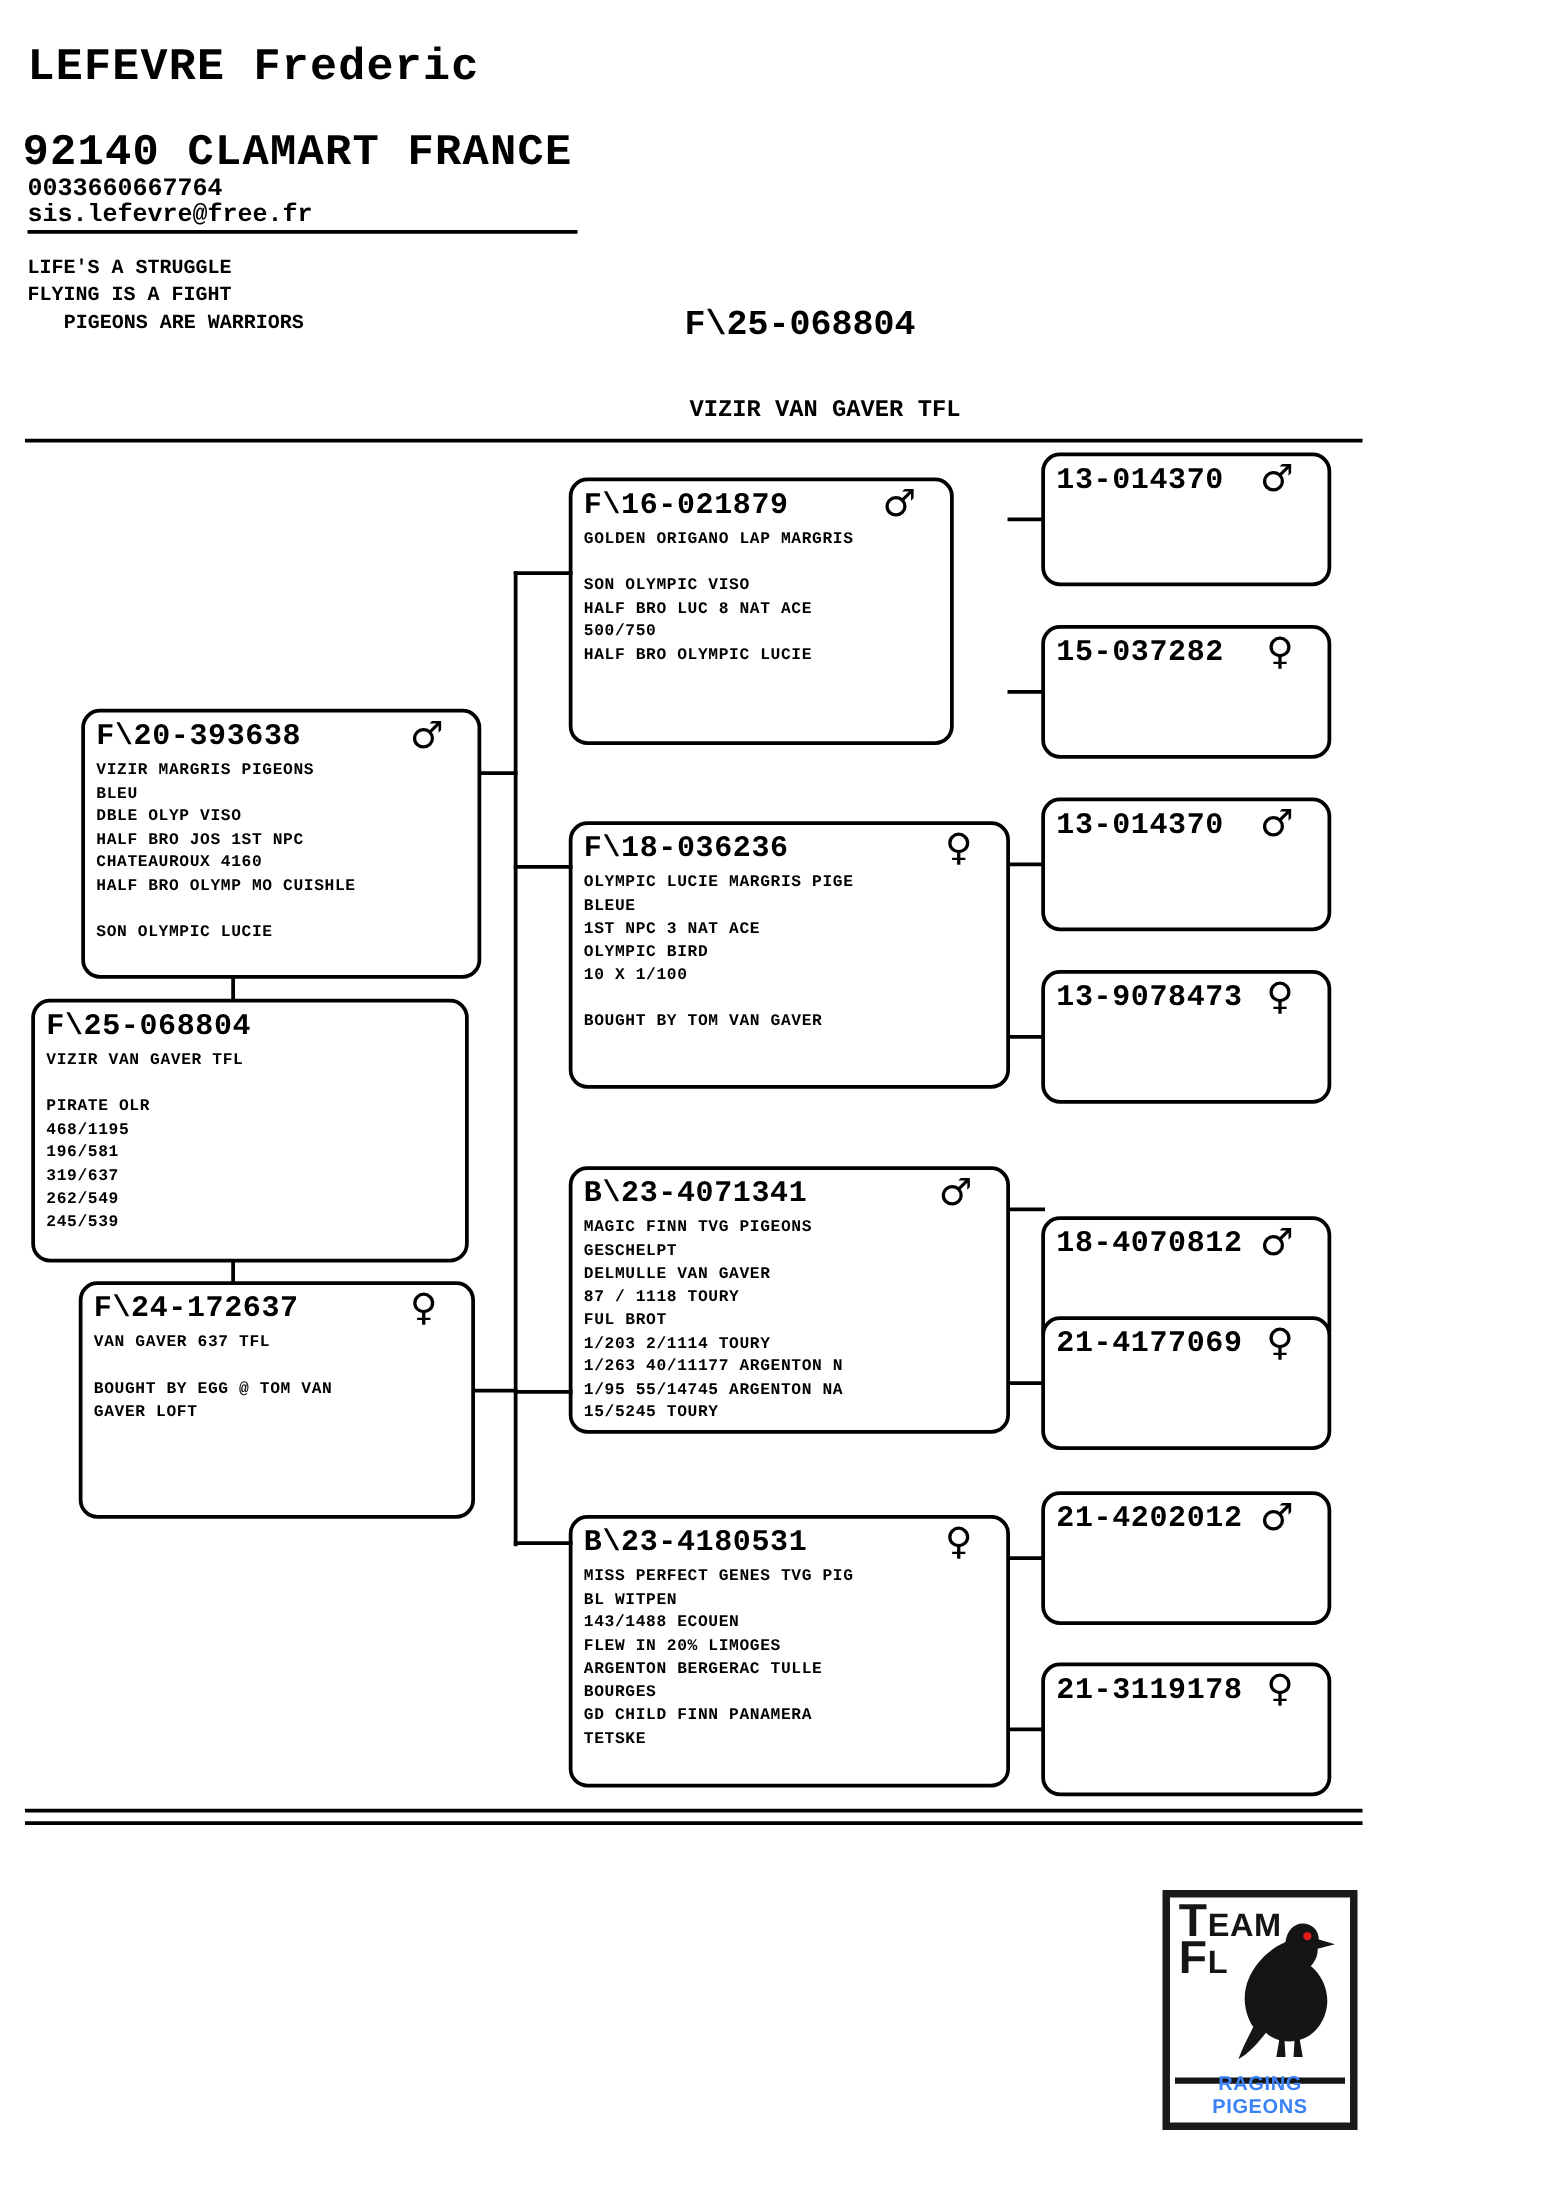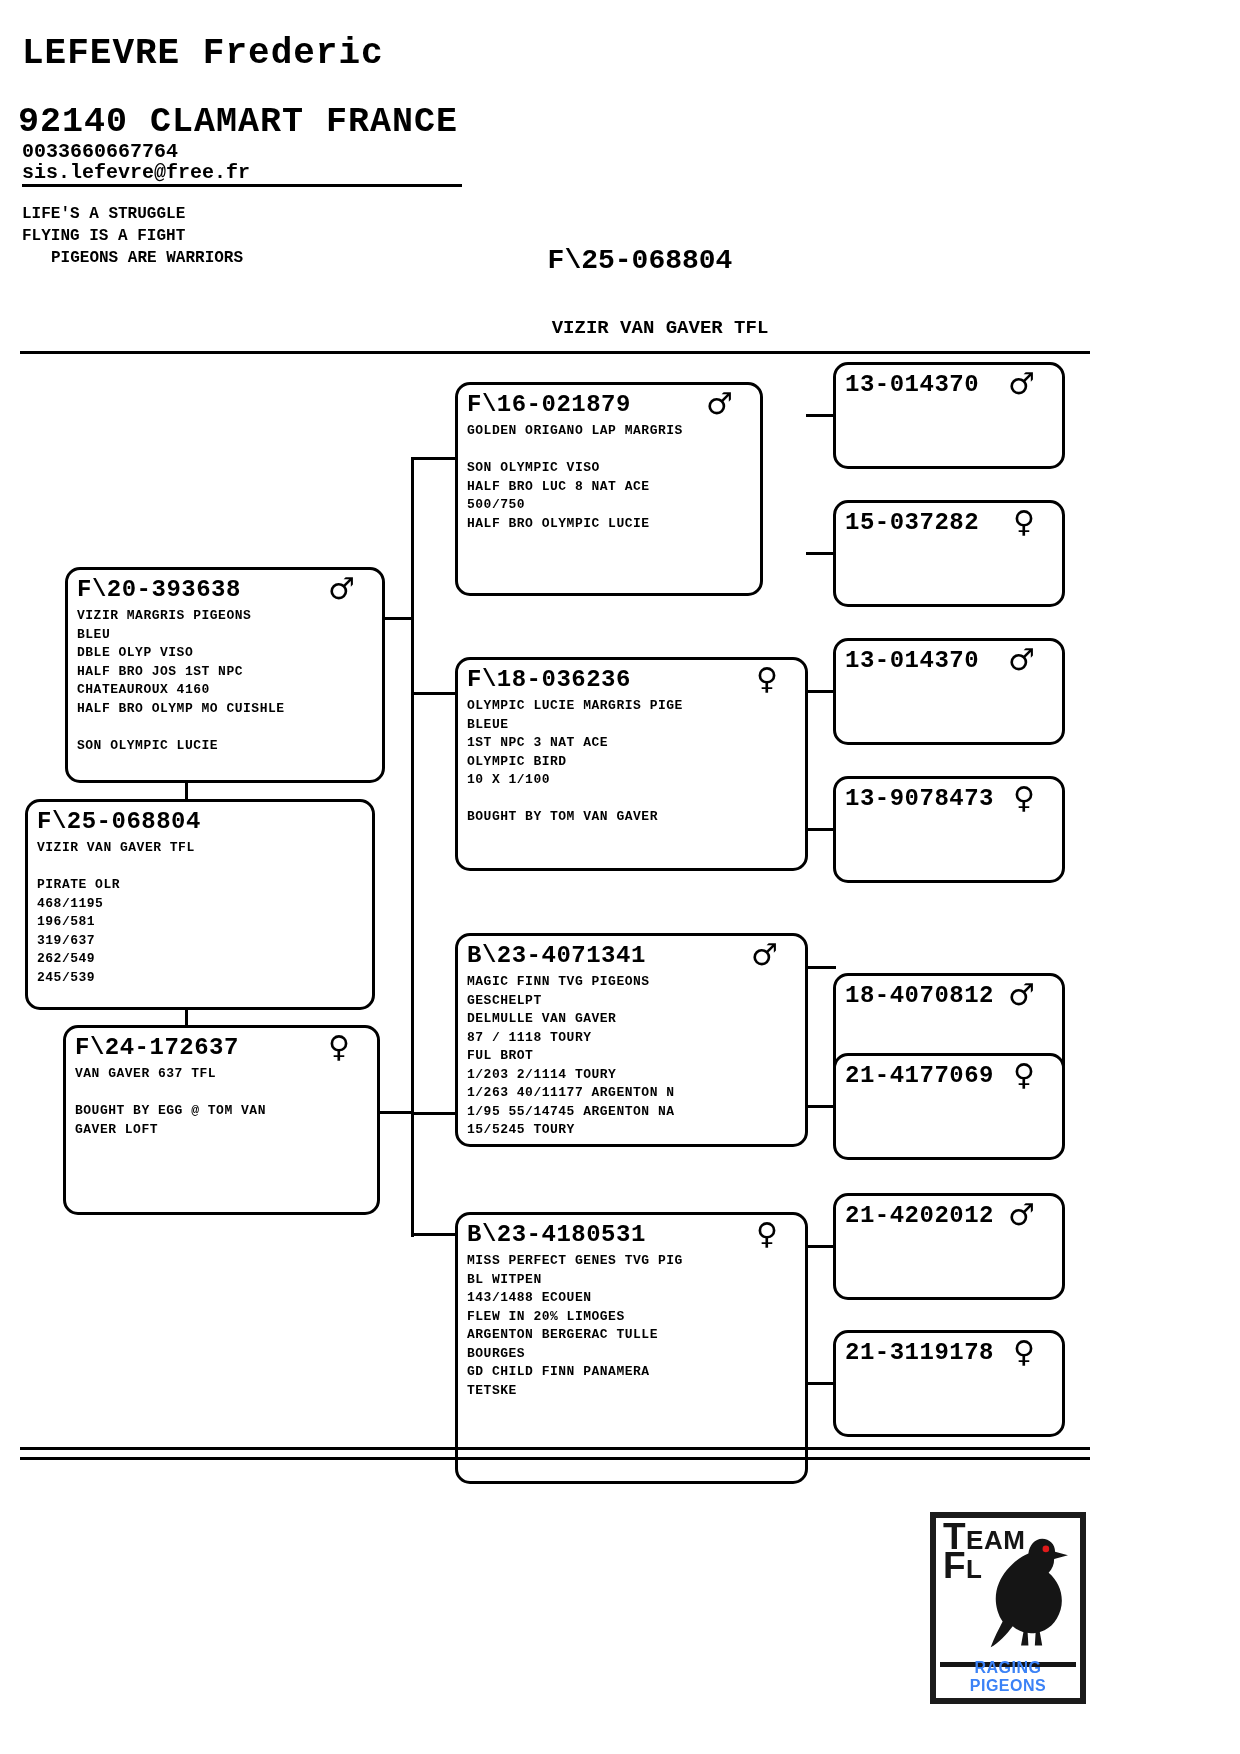--- a/index.html
+++ b/index.html
@@ -134,21 +134,21 @@
 GESCHELPT
 DELMULLE VAN GAVER
 87 / 1118 TOURY
 FUL BROT
 1/203 2/1114 TOURY
 1/263 40/11177 ARGENTON N
 1/95 55/14745 ARGENTON NA
 15/5245 TOURY</div>
   </div>
 
-  <div class="pbox" style="left:455px;top:1212px;width:353px;height:272px;">
+  <div class="pbox" style="left:455px;top:1212px;width:353px;height:218px;">
     <span class="ring">B\23-4180531</span>
     <span class="sex">♀</span>
     <div class="plines">MISS PERFECT GENES TVG PIG
 BL WITPEN
 143/1488 ECOUEN
 FLEW IN 20% LIMOGES
 ARGENTON BERGERAC TULLE
 BOURGES
 GD CHILD FINN PANAMERA
 TETSKE</div>

